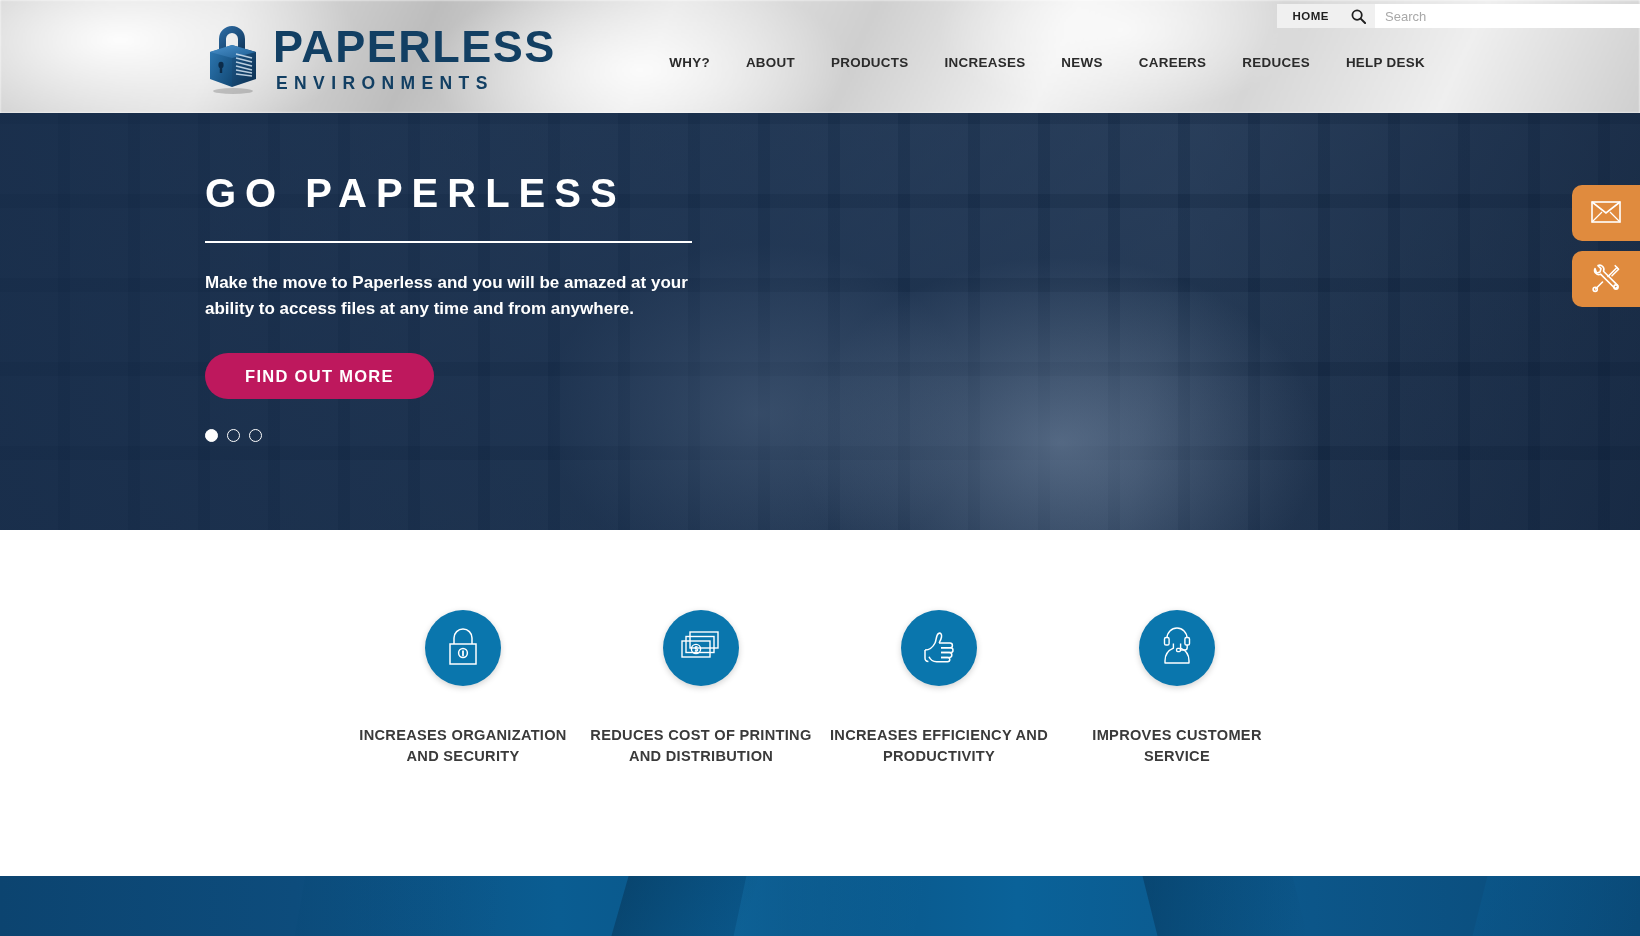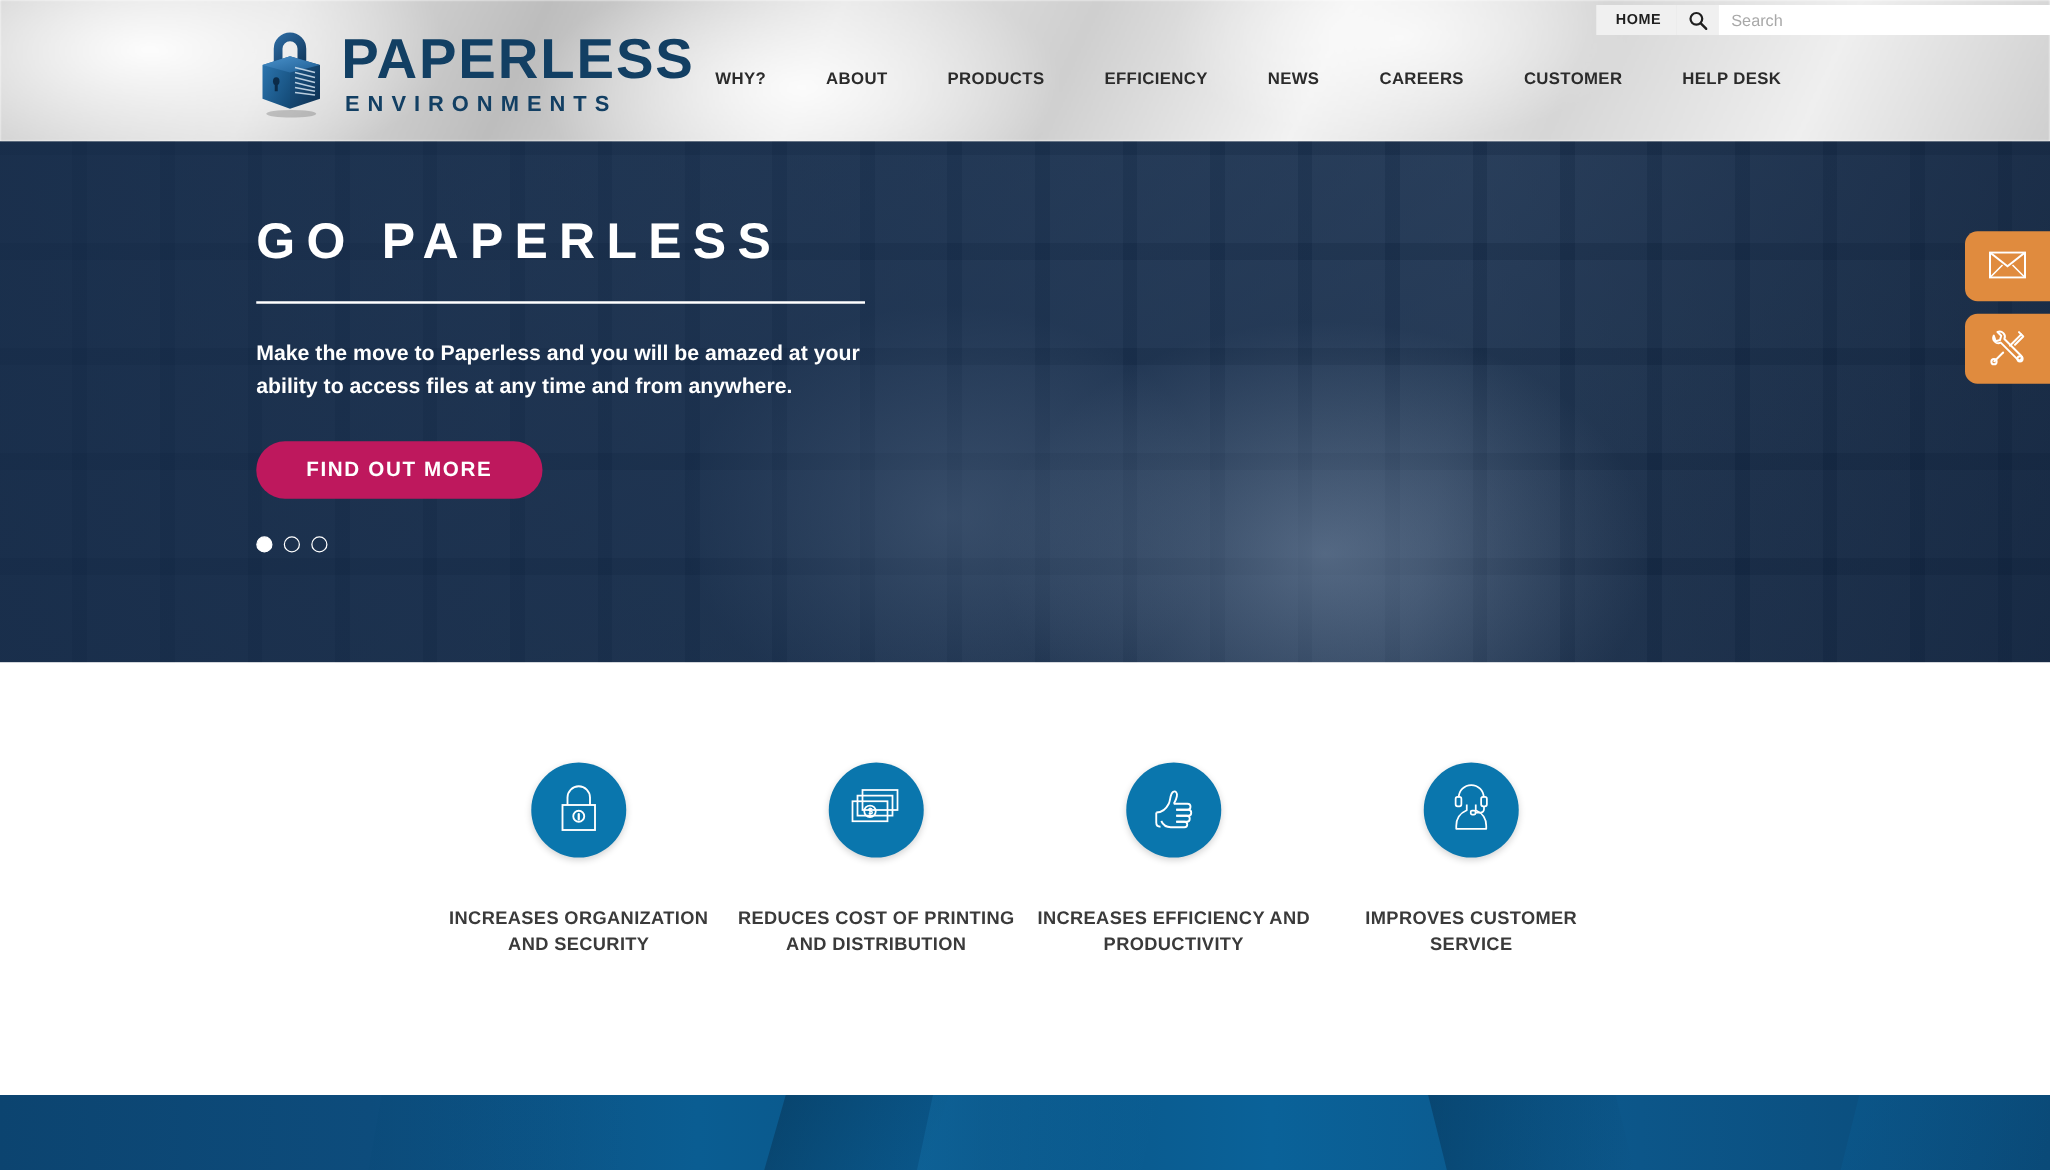--- a/index.html
+++ b/index.html
@@ -72,21 +72,21 @@
     font-size:45px; font-weight:bold; letter-spacing:1.5px;
     color:#123f63;
   }
   .logo-sub{
     font-size:17.5px; font-weight:bold; letter-spacing:6.4px;
     color:#123f63; margin-top:6px; padding-left:3px;
   }
 
   .main-nav{
     position:absolute; right:215px; top:55px;
-    display:flex; align-items:center; gap:16px;
+    display:flex; align-items:center; gap:4px;
   }
   .nav-item{
     font-size:13.4px; font-weight:600; letter-spacing:.3px;
     color:#2b2b2b; text-decoration:none;
     padding:0 16px;
     white-space:nowrap;
   }
   .nav-item:last-child{ padding-right:0; }
 
   
@@ -256,24 +256,24 @@
       <span class="logo-words">
         <span class="logo-title">PAPERLESS</span>
         <span class="logo-sub">ENVIRONMENTS</span>
       </span>
     </a>
 
     <nav class="main-nav">
       <a class="nav-item" href="#">WHY?</a>
       <a class="nav-item" href="#">ABOUT</a>
       <a class="nav-item" href="#">PRODUCTS</a>
-      <a class="nav-item" href="#">EFFICIENCY</a>
+      <a class="nav-item" href="#">INCREASES</a>
       <a class="nav-item" href="#">NEWS</a>
       <a class="nav-item" href="#">CAREERS</a>
-      <a class="nav-item" href="#">CUSTOMER</a>
+      <a class="nav-item" href="#">REDUCES</a>
       <a class="nav-item" href="#">HELP DESK</a>
     </nav>
 
   </div>
 </header>
 
 <section class="hero">
   <div class="hero-photo"></div>
   <div class="hero-overlay"></div>
 

